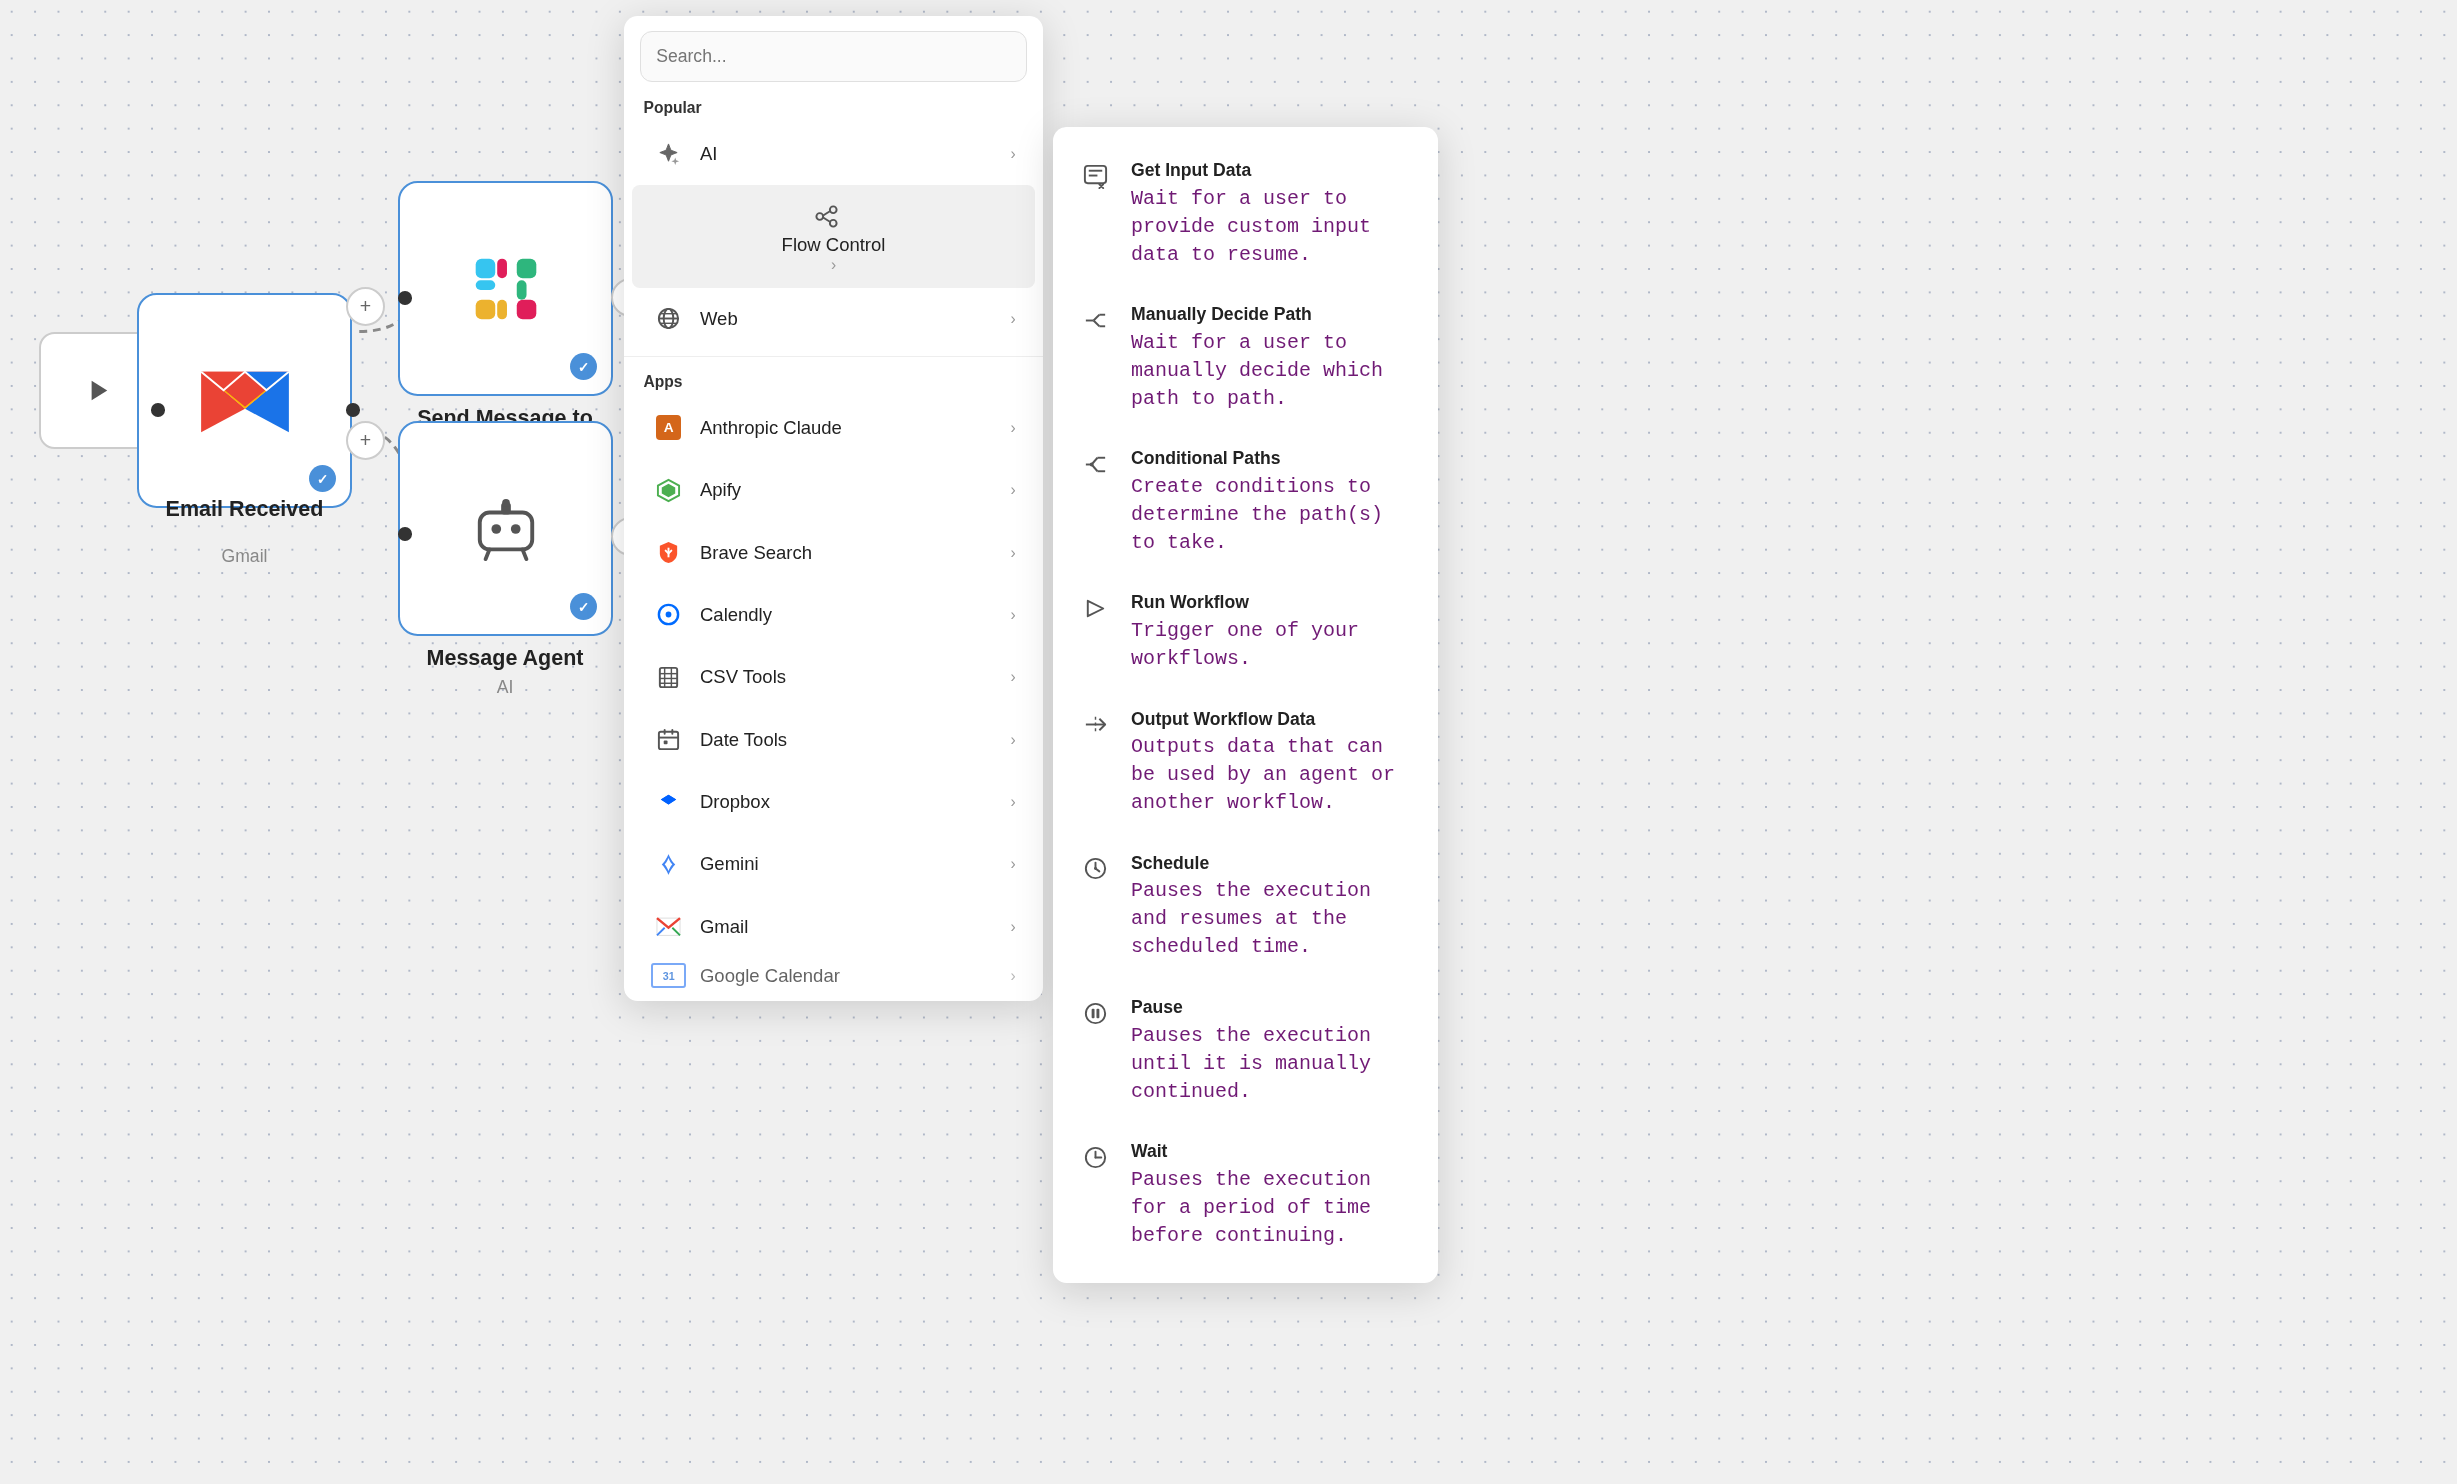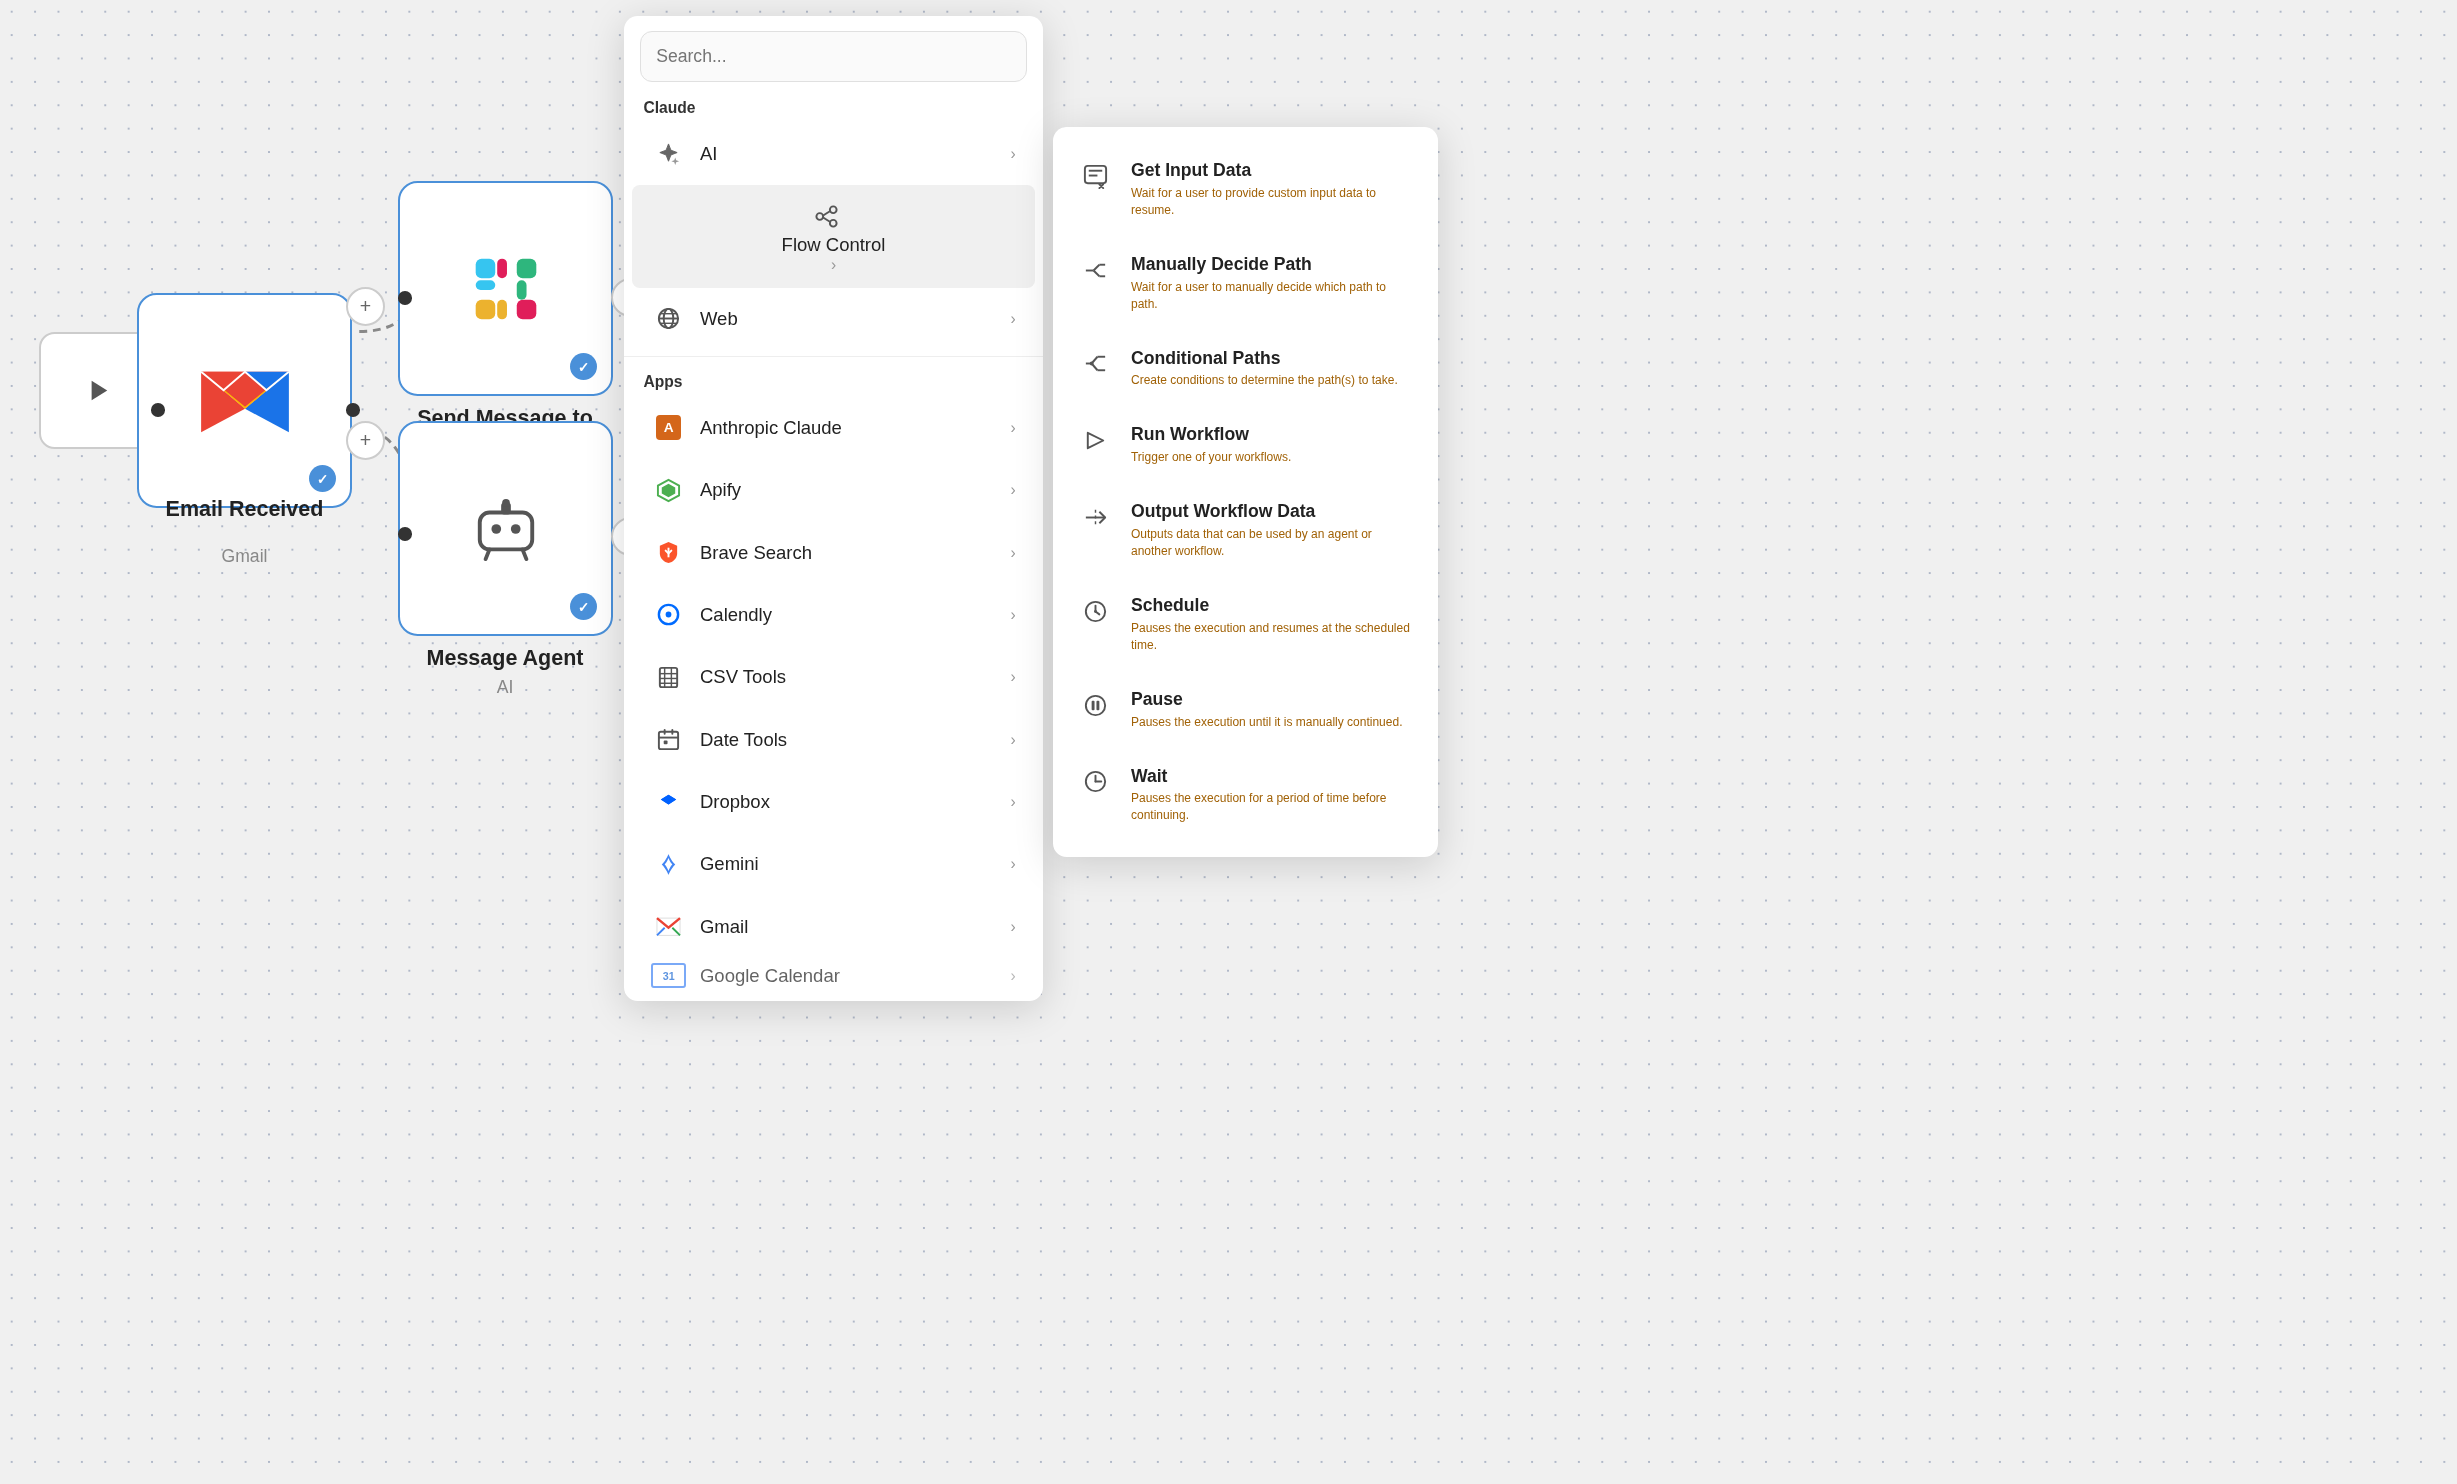--- a/index.html
+++ b/index.html
@@ -280,23 +280,24 @@
     .submenu-item-content {
       flex: 1;
     }
     .submenu-item-title {
       font-size: 17.6px;
       font-weight: 600;
       color: #222;
       margin-bottom: 3.9px;
     }
     .submenu-item-desc {
-      font-size: 12px;
-      color: #a16207;
+      font-size: 20px;
+      color: #701a75;
       line-height: 1.4;
+      font-family: Liberation Mono, monospace;
     }
 
     .check-white {
       color: white;
       font-size: 13.7px;
       font-weight: 700;
     }
   </style>
 </head>
 <body>
@@ -400,21 +401,21 @@
   <div class="plus-btn" style="top:517px; left:611px;">+</div>
 
   <div class="node-label" style="top:646px; left:395px; width:220px;">Message Agent</div>
   <div class="node-sublabel" style="top:677px; left:395px; width:220px;">AI</div>
 
   <div class="dropdown-panel">
     <div class="search-wrap">
       <input class="search-input" type="text" placeholder="Search..." style="">
     </div>
 
-    <div class="section-label">Claude</div>
+    <div class="section-label">Popular</div>
 
     <div class="menu-item">
       <div class="menu-item-icon">
         <svg width="25" height="25" viewBox="0 0 26 26" fill="none">
           <path d="M13 2L15.5 8.5L22 11L15.5 13.5L13 20L10.5 13.5L4 11L10.5 8.5Z" fill="#666" stroke="#666" stroke-width="1"></path>
           <path d="M20 16L21 19L24 20L21 21L20 24L19 21L16 20L19 19Z" fill="#999"></path>
         </svg>
       </div>
       <span class="menu-item-label">AI</span>
       <span class="menu-item-chevron">›</span>

